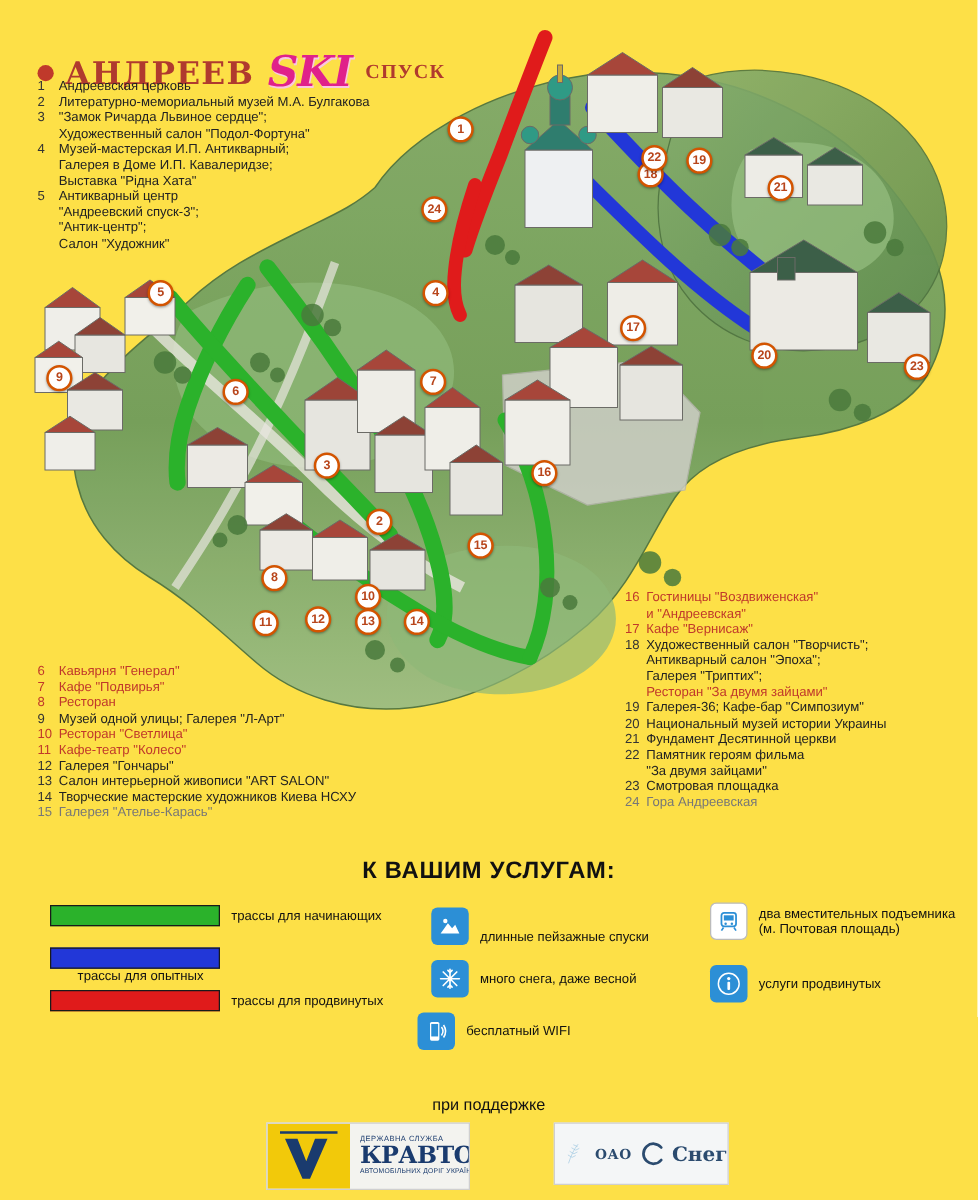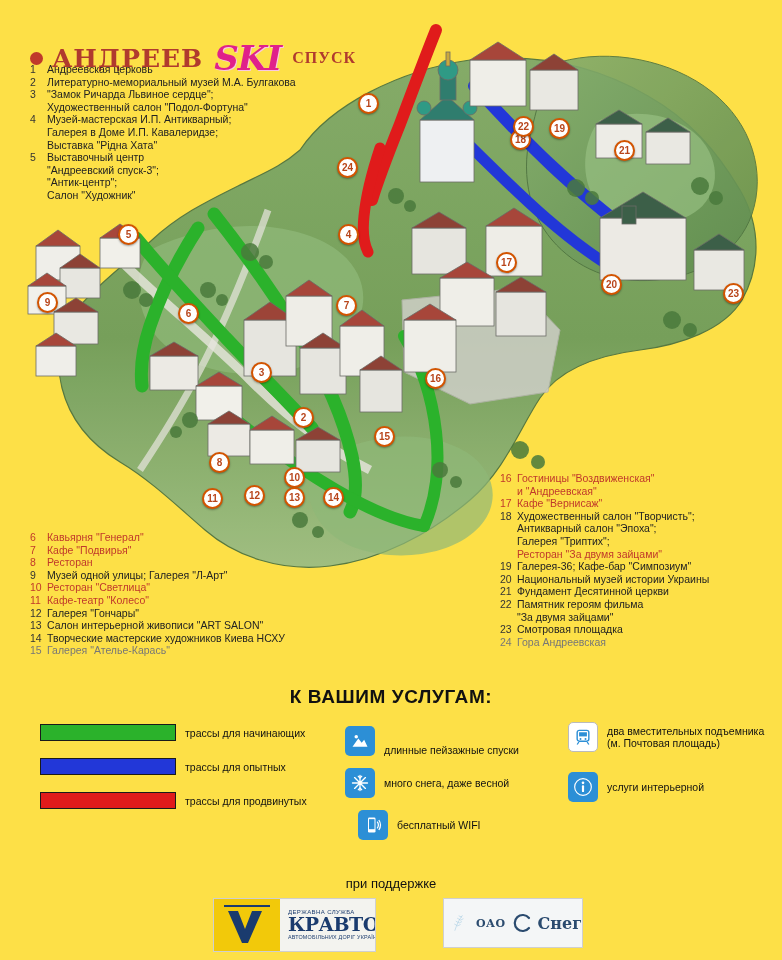--- a/index.html
+++ b/index.html
@@ -401,21 +401,21 @@
       <span class="legend-num">4</span>
       <span class="legend-text">
         <span class="ln">Музей-мастерская И.П. Антикварный;</span>
         <span class="ln">Галерея в Доме И.П. Кавалеридзе;</span>
         <span class="ln">Выставка "Рідна Хата"</span>
       </span>
     </div>
     <div class="legend-item">
       <span class="legend-num">5</span>
       <span class="legend-text">
-        <span class="ln">Выставочный центр</span>
+        <span class="ln">Антикварный центр</span>
         <span class="ln">"Андреевский спуск-3";</span>
         <span class="ln">"Антик-центр";</span>
         <span class="ln">Салон "Художник"</span>
       </span>
     </div>
   </div>
 
   <div class="legend-list legend-left2">
     <div class="legend-item">
       <span class="legend-num red">6</span>
@@ -542,21 +542,21 @@
   </div>
 
   <div class="services-title">К ВАШИМ УСЛУГАМ:</div>
 
   <div class="svc-row" style="left:40px; top:724px;">
     <div class="swatch sw-green"></div>
     <span class="svc-label">
       <span class="ln">трассы для начинающих</span>
     </span>
   </div>
-  <div class="svc-row" style="left:40px; top:758px;">
+  <div class="svc-row" style="left:40px; top:758px;flex-direction:column;">
     <div class="swatch sw-blue"></div>
     <span class="svc-label">
       <span class="ln">трассы для опытных</span>
     </span>
   </div>
   <div class="svc-row" style="left:40px; top:792px;">
     <div class="swatch sw-red"></div>
     <span class="svc-label">
       <span class="ln">трассы для продвинутых</span>
     </span>
@@ -577,21 +577,21 @@
     <div class="icon-box">
       <svg width="20" height="20" viewBox="0 0 24 24" stroke="#fff" stroke-width="1.6" stroke-linecap="round">
         <path d="M12 3 V21 M3 12 H21 M5.5 5.5 L18.5 18.5 M18.5 5.5 L5.5 18.5"></path>
         <path d="M12 6 L10 4 M12 6 L14 4 M12 18 L10 20 M12 18 L14 20"></path>
       </svg>
     </div>
     <span class="svc-label">
       <span class="ln">много снега, даже весной</span>
     </span>
   </div>
-  <div class="svc-row" style="left:358px; top:810px;">
+  <div class="svc-row" style="left:334px; top:810px;">
     <div class="icon-box">
       <svg width="20" height="20" viewBox="0 0 24 24">
         <rect x="6" y="3" width="9" height="18" rx="1.6" fill="#fff"></rect>
         <rect x="7.2" y="5" width="6.6" height="12" fill="#2c8fd6"></rect>
         <path d="M17 8 Q20 12 17 16" stroke="#fff" stroke-width="1.5" fill="none"></path>
         <path d="M19 6 Q23 12 19 18" stroke="#fff" stroke-width="1.5" fill="none"></path>
       </svg>
     </div>
     <span class="svc-label">
       <span class="ln">бесплатный WIFI</span>
@@ -615,21 +615,21 @@
   </div>
   <div class="svc-row" style="left:568px; top:772px;">
     <div class="icon-box">
       <svg width="20" height="20" viewBox="0 0 24 24">
         <circle cx="12" cy="12" r="10" fill="#2c8fd6" stroke="#fff" stroke-width="1.4"></circle>
         <circle cx="12" cy="7" r="1.6" fill="#fff"></circle>
         <rect x="10.7" y="10" width="2.6" height="8" rx="1" fill="#fff"></rect>
       </svg>
     </div>
     <span class="svc-label">
-      <span class="ln">услуги интерьерной</span>
+      <span class="ln">услуги продвинутых</span>
     </span>
   </div>
 
   <div class="support-text">при поддержке</div>
 
   <div class="sponsor sp1">
     <div class="sp1-yellow">
       <svg width="66" height="54" viewBox="0 0 66 54">
         <path d="M14 12 L24 12 L31 30 L38 12 L48 12 L34 44 L28 44 Z" fill="#1a3b6e"></path>
         <rect x="10" y="6" width="46" height="2" fill="#1a3b6e"></rect>

